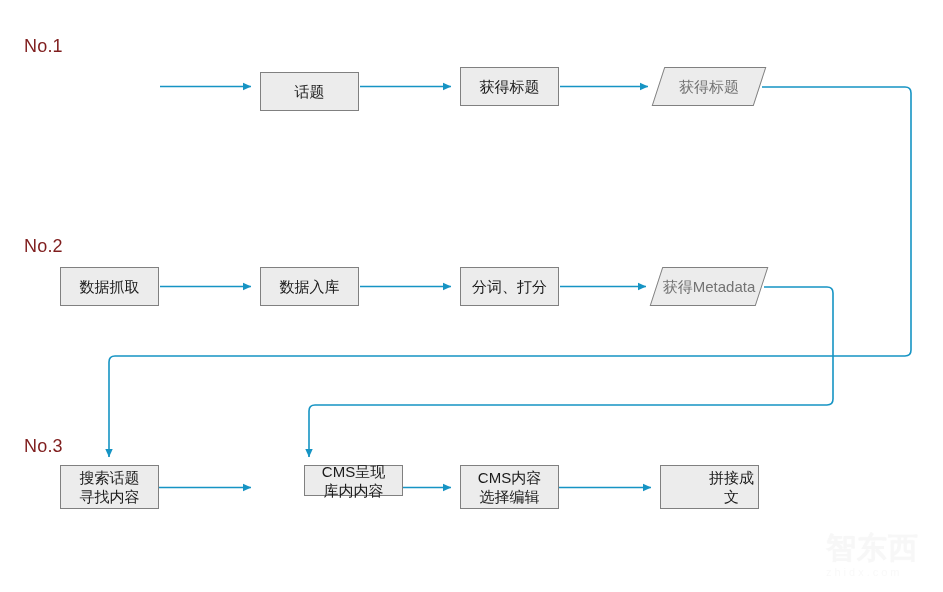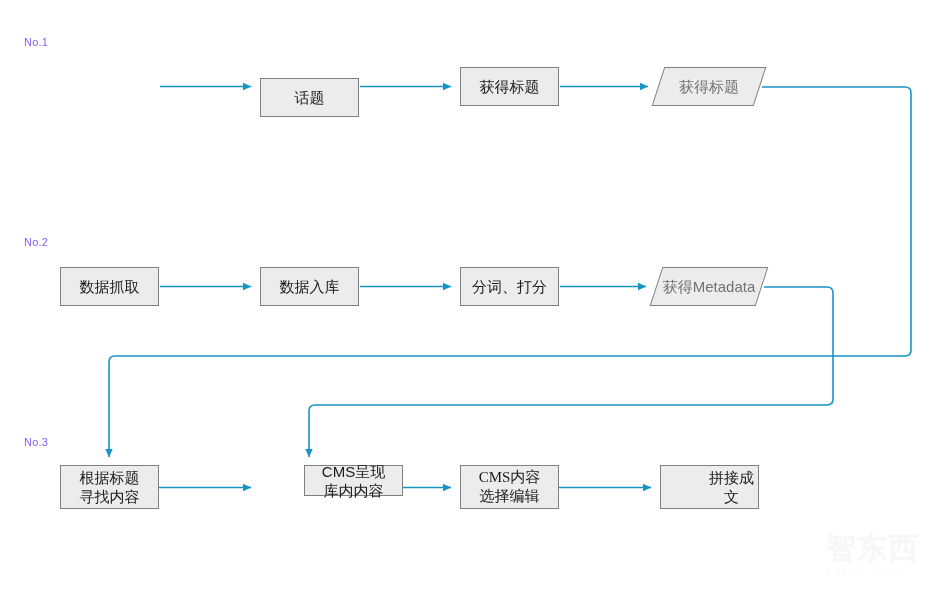--- a/index.html
+++ b/index.html
@@ -20,22 +20,22 @@
   #wires {
     position: absolute;
     left: 0;
     top: 0;
     width: 943px;
     height: 592px;
     pointer-events: none;
   }
   .row-label {
     position: absolute;
-    font-size: 11px;
-    color: #8b5cf6;
+    font-size: 18px;
+    color: #7f1d1d;
     letter-spacing: 0.2px;
     white-space: nowrap;
   }
   .node {
     position: absolute;
     box-sizing: border-box;
     background: #ececec;
     border: 1px solid #808080;
     color: #1a1a1a;
     font-size: 15px;
@@ -120,40 +120,40 @@
       <path d="M762,87 L905,87 Q911,87 911,93 L911,350 Q911,356 905,356 L115,356 Q109,356 109,362 L109,457" marker-end="url(#ah)"></path>
 
       <path d="M764,287 L827,287 Q833,287 833,293 L833,399 Q833,405 827,405 L315,405 Q309,405 309,411 L309,457" marker-end="url(#ah)"></path>
     </g>
   </svg>
 
   <div class="row-label" style="left:24px; top:36px;">No.1</div>
   <div class="row-label" style="left:24px; top:236px;">No.2</div>
   <div class="row-label" style="left:24px; top:436px;">No.3</div>
 
-  <div class="node" style="left:260px; top:78px; width:99px; height:39px;">话题</div>
+  <div class="node" style="left:260px; top:72px; width:99px; height:39px;">话题</div>
   <div class="node" style="left:460px; top:67px; width:99px; height:39px;">获得标题</div>
   <div class="node io" style="left:658px; top:67px; width:102px; height:39px;">
     <span class="io-shape"></span>
     <span class="io-text">获得标题</span>
   </div>
 
   <div class="node" style="left:60px; top:267px; width:99px; height:39px;text-align:center;">数据抓取</div>
   <div class="node" style="left:460px; top:267px; width:99px; height:39px;">分词、打分</div>
   <div class="node" style="left:260px; top:267px; width:99px; height:39px;">数据入库</div>
   <div class="node io" style="left:656px; top:267px; width:106px; height:39px;">
     <span class="io-shape"></span>
     <span class="io-text">获得Metadata</span>
   </div>
 
-  <div class="node" style="left:60px; top:465px; width:99px; height:44px;">根据标题
+  <div class="node" style="left:60px; top:465px; width:99px; height:44px;">搜索话题
 寻找内容</div>
   <div class="node" style="left:260px; top:465px; width:99px; height:31px;margin-left:44px;">CMS呈现
 库内内容</div>
-  <div class="node" style="left:460px; top:465px; width:99px; height:44px;font-family:Liberation Serif, serif;">CMS内容
+  <div class="node" style="left:460px; top:465px; width:99px; height:44px;">CMS内容
 选择编辑</div>
   <div class="node" style="left:660px; top:465px; width:99px; height:44px;padding-left:44px;">拼接成文</div>
 
   <div class="watermark">
     <div class="wm-main">智东西</div>
     <div class="wm-sub">zhidx.com</div>
   </div>
 
 </div>
 

